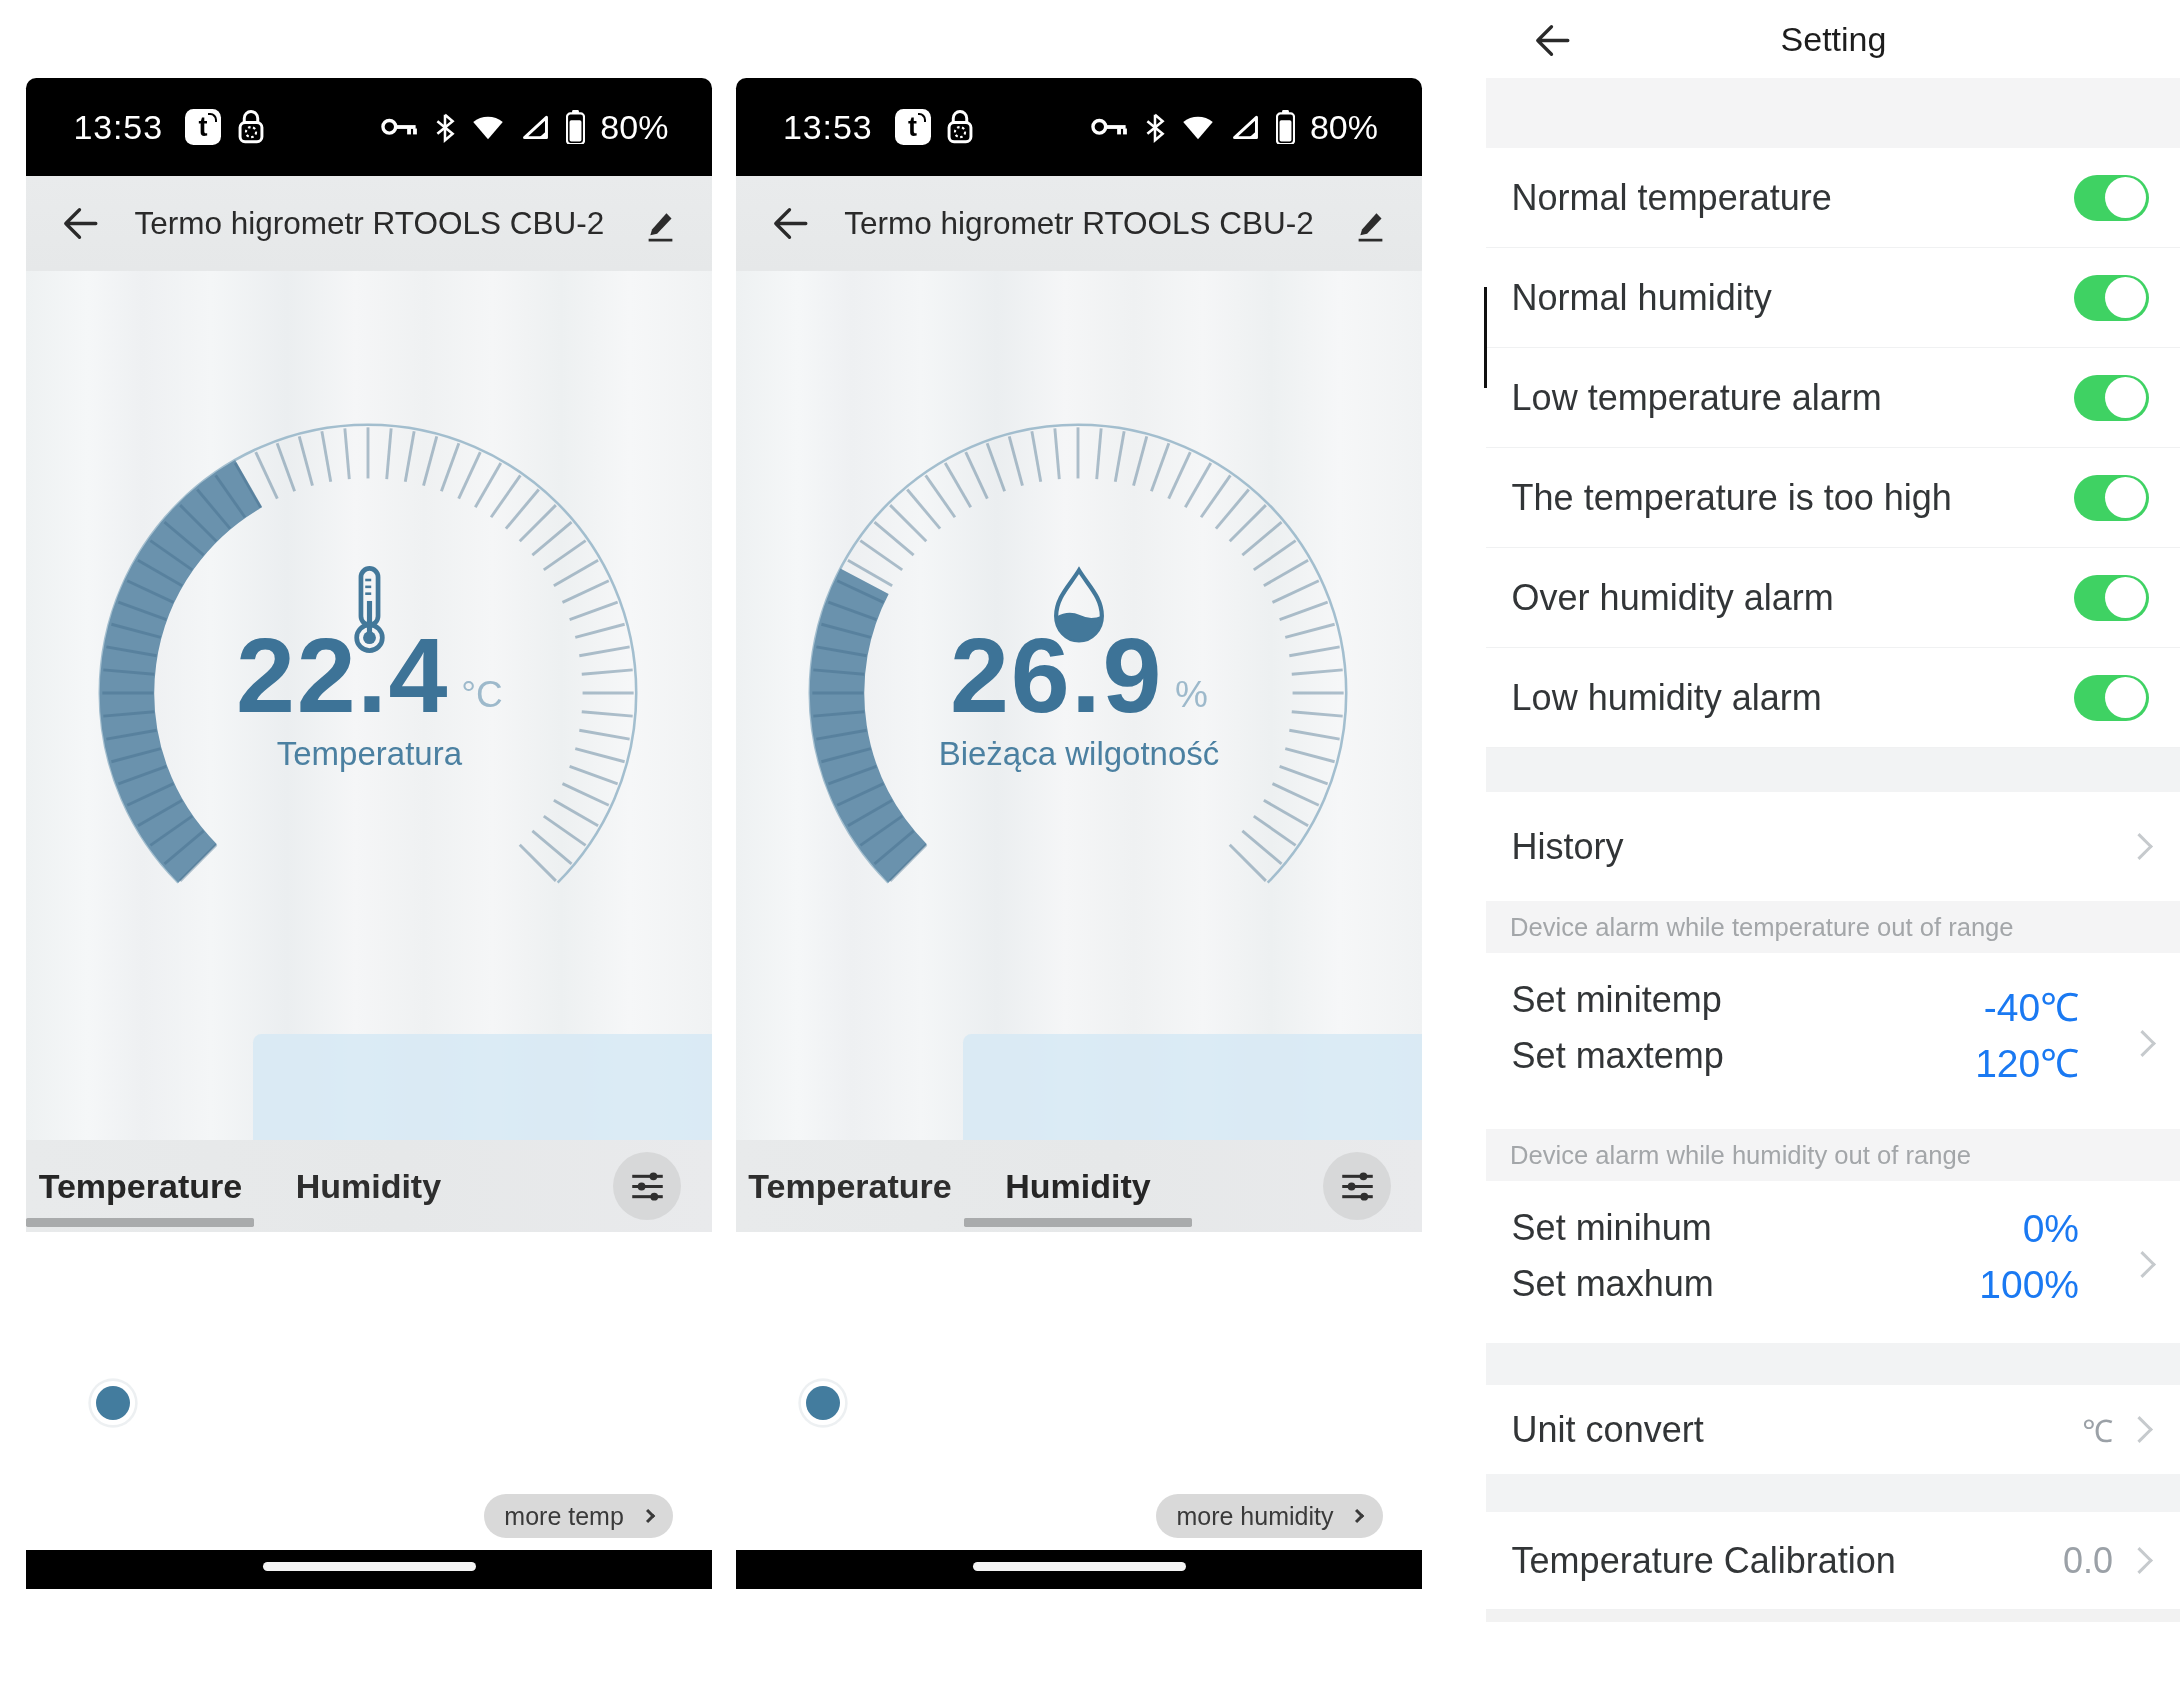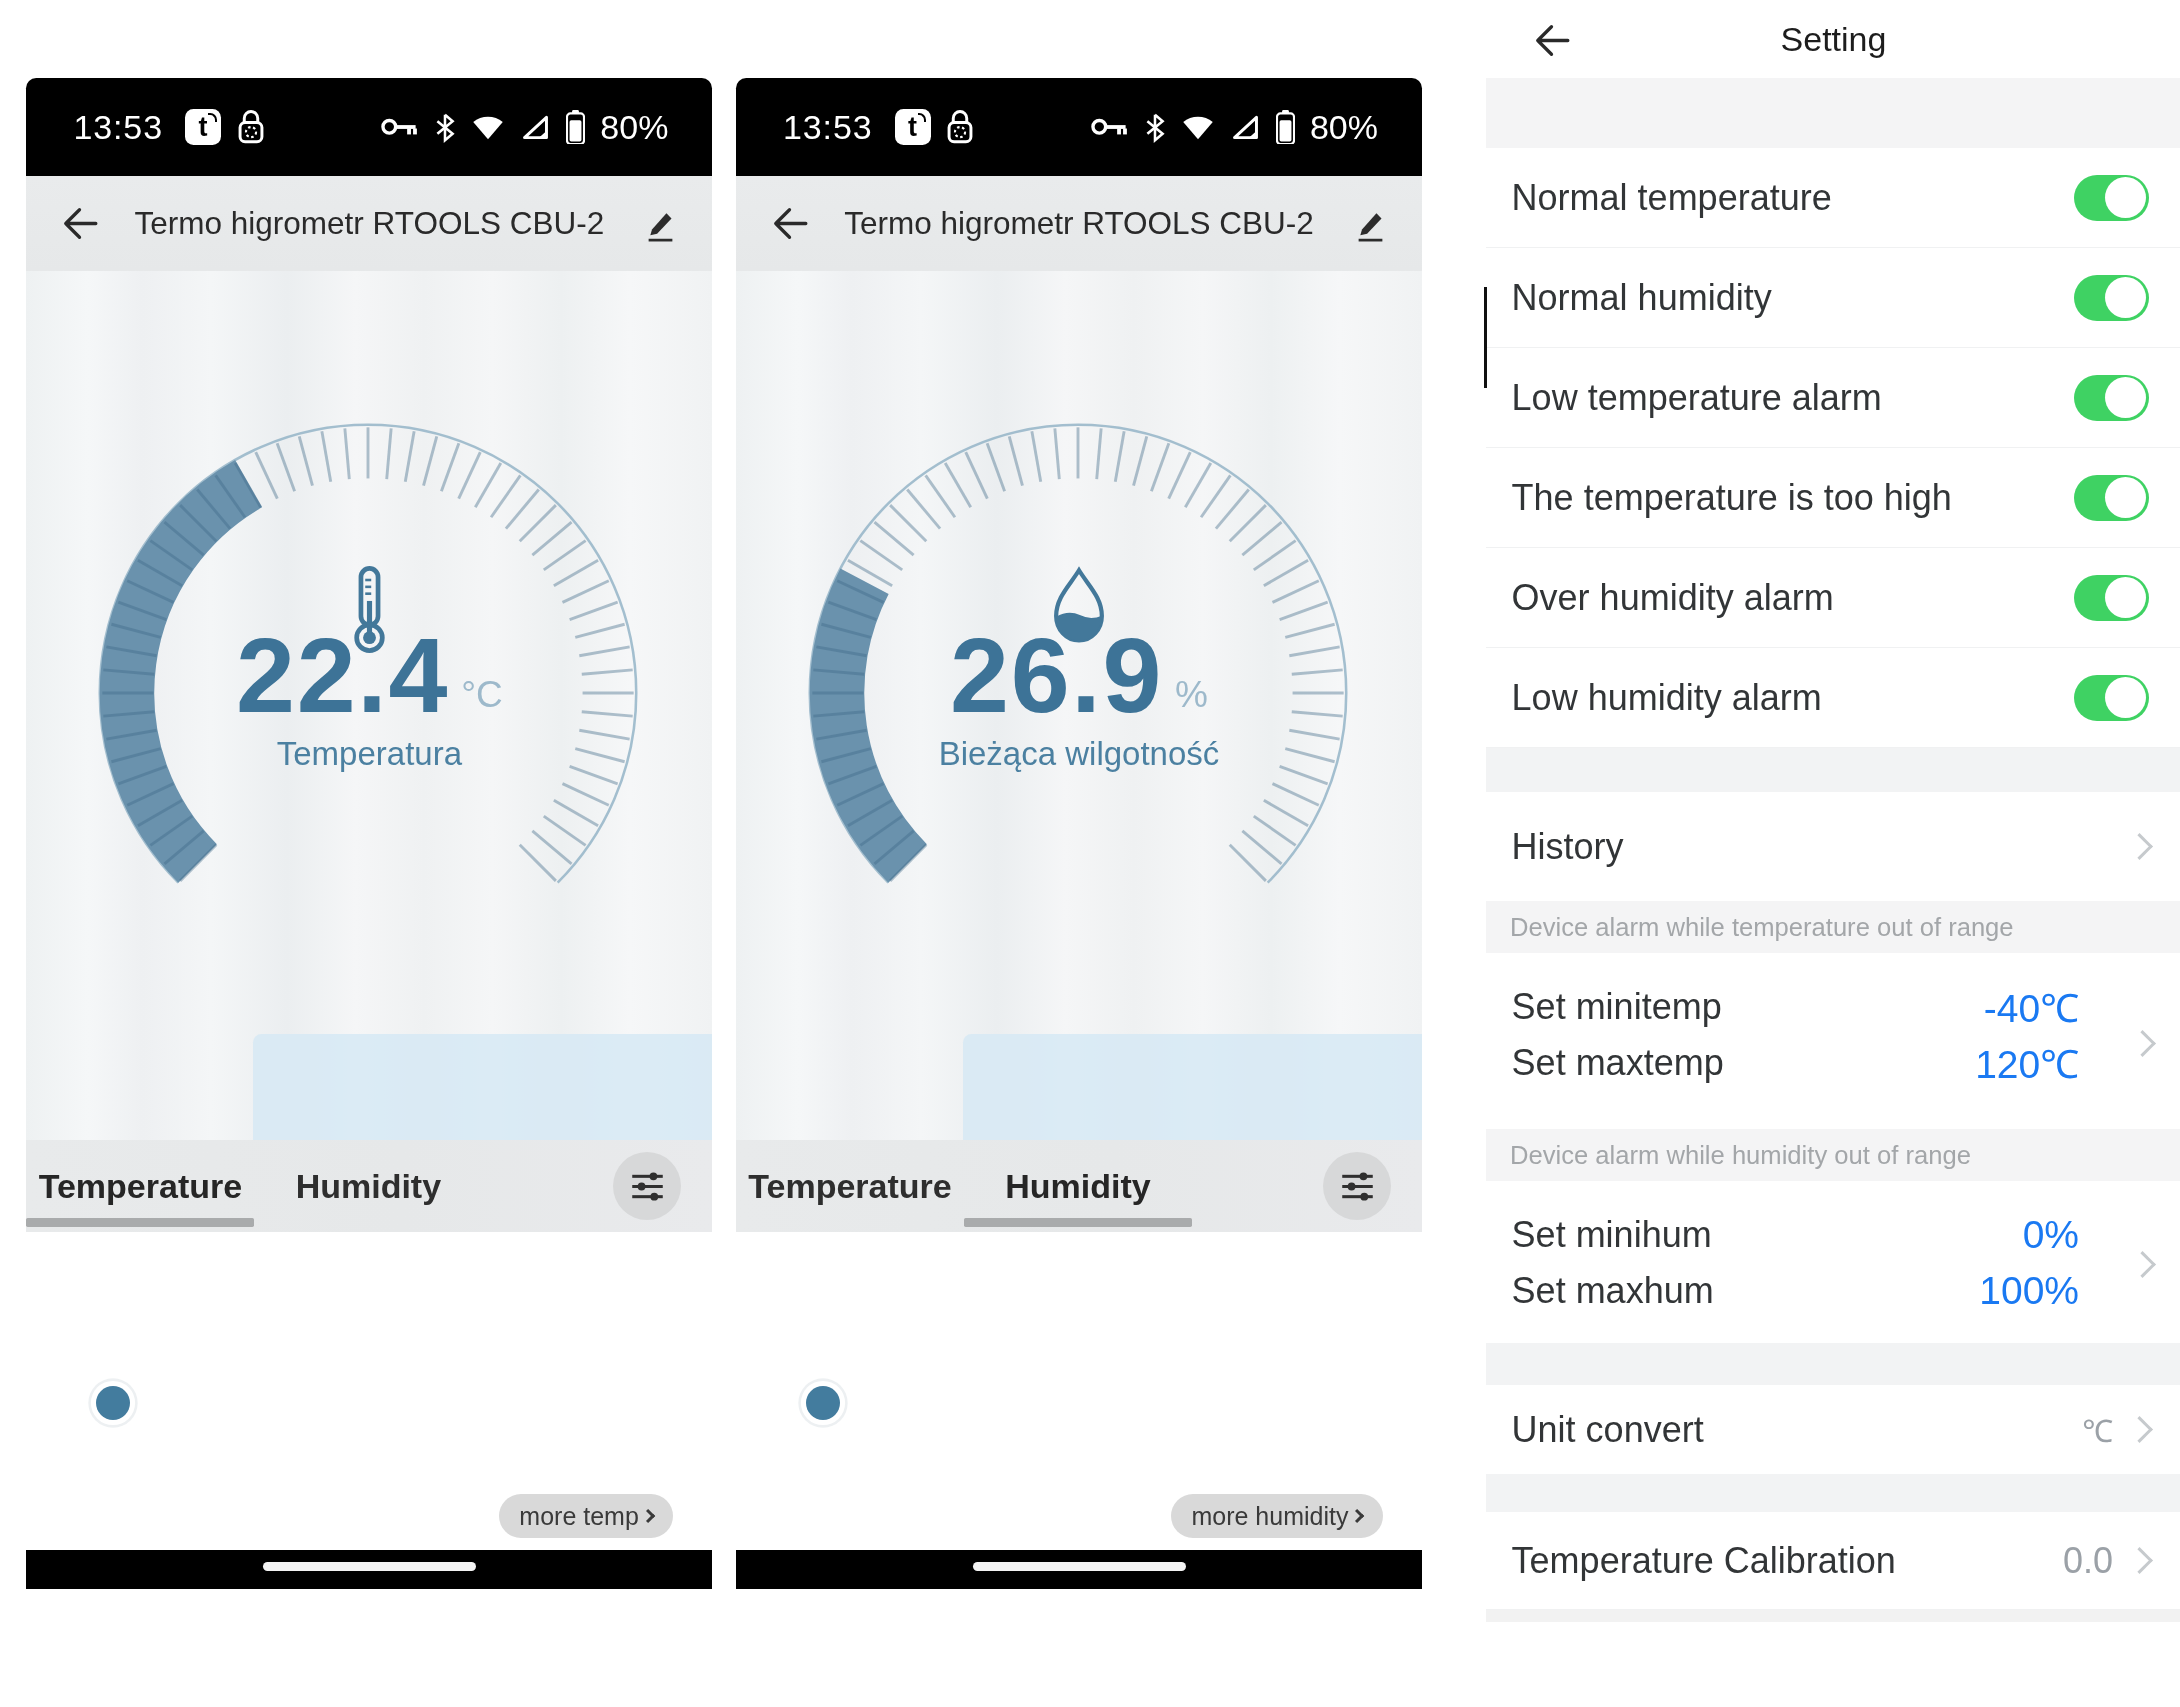--- a/index.html
+++ b/index.html
@@ -40,21 +40,21 @@
   .tab{width:228px;text-align:center;font-size:34px;font-weight:700;color:#262626;}
   .tab.inactive{color:#2e2e2e;}
   .tab-indicator{position:absolute;bottom:5.1px;height:8.5px;width:228px;background:#a9abac;border-radius:1.7px;}
   .filter-btn{position:absolute;right:31px;top:12px;width:68px;height:68px;border-radius:50%;background:#d7d8d9;
     display:flex;align-items:center;justify-content:center;}
 
   .lower{height:318px;position:relative;background:#fff;}
   .blue-dot{position:absolute;left:70px;top:154px;width:34px;height:34px;border-radius:50%;background:#437c9e;
     box-shadow:0 0 0 5.1px #ffffff,0 0 0 7.7px rgba(110,130,145,.12);}
   .more-pill{position:absolute;right:39px;top:262px;height:44px;background:#d9d9d9;border-radius:22px;
-    display:flex;align-items:center;gap:4px;padding:0 20.4px;font-size:25px;color:#3a3a3a;}
+    display:flex;align-items:center;gap:19px;padding:0 20.4px;font-size:25px;color:#3a3a3a;}
   .pill-chev{width:10.2px;height:10.2px;border-top:3.4px solid #3a3a3a;border-right:3.4px solid #3a3a3a;transform:rotate(45deg);}
 
   .bottombar{height:39px;background:#000;position:relative;}
   .home-ind{position:absolute;left:50%;top:12px;width:213px;height:9.4px;margin-left:-106px;background:#f4f4f4;border-radius:5.1px;}
 
   
   .settings{position:absolute;left:1486px;top:0;width:695px;height:1708px;background:#fff;color:#323537;}
   .s-header{height:78px;position:relative;display:flex;align-items:center;}
   .s-back{position:absolute;left:44px;top:19px;}
   .s-title{width:100%;text-align:center;font-size:34px;font-weight:500;color:#1d1d1d;}
@@ -65,21 +65,21 @@
   .s-toggle-row:last-of-type{border-bottom:none;}
   .toggle{width:75px;height:46px;border-radius:23px;background:#3fd263;position:relative;flex:none;}
   .toggle::after{content:"";position:absolute;right:2.6px;top:2.6px;width:41px;height:41px;border-radius:50%;background:#fff;}
   .s-spacer{background:#f2f3f4;}
   .sp-a{height:44px;} .sp-b{height:42px;} .sp-c{height:38px;} .sp-d{height:12px;background:#f2f2f2;}
   .s-history{height:109px;}
   .chev{width:19px;height:19px;border-top:3.4px solid #c6cacd;border-right:3.4px solid #c6cacd;transform:rotate(45deg);flex:none;}
   .s-section-head{height:52px;display:flex;align-items:center;padding:0 24px;font-size:25.6px;color:#a3a6a9;background:#f4f4f5;}
   .s-group{position:relative;padding-top:25.6px;}
   .g1{height:176px;} .g2{height:162px;}
-  .s-group .g-row{height:56px;display:flex;align-items:center;justify-content:space-between;padding:0 102px 0 25.6px;font-size:36px;}
+  .s-group .g-row{height:56px;display:flex;align-items:flex-start;justify-content:space-between;padding:0 102px 0 25.6px;font-size:36px;}
   .g-val{color:#1a79f2;font-size:39px;}
   .g-chev{position:absolute;right:29px;top:50%;margin-top:-6.8px;}
   .s-unit{height:89px;}
   .s-right-cluster{display:flex;align-items:center;gap:17px;}
   .unit-val{font-size:31px;color:#9ba1a7;}
   .cal-val{font-size:36px;color:#9ba1a7;}
   .s-cal1{height:98px;border-bottom:1.7px solid #f0f1f2;}
   .s-cal2{height:86px;}
   .cursor-line{position:absolute;left:1484px;top:287px;width:3.4px;height:101px;background:#101010;}
 

